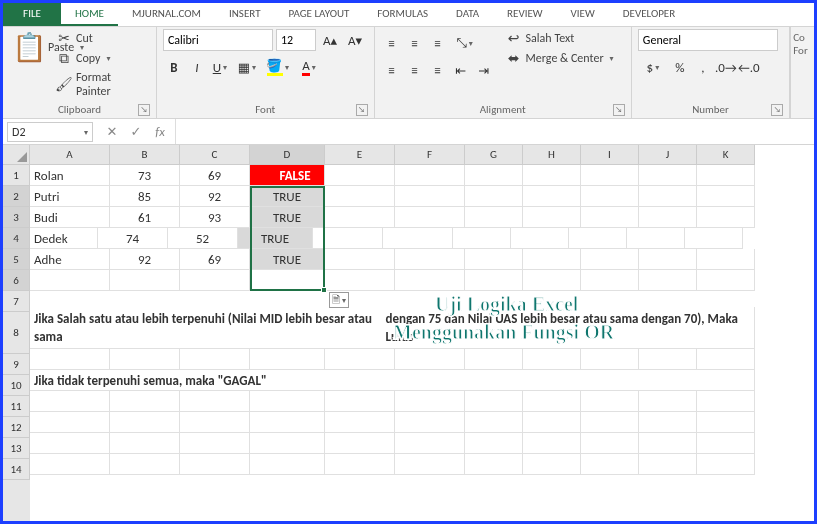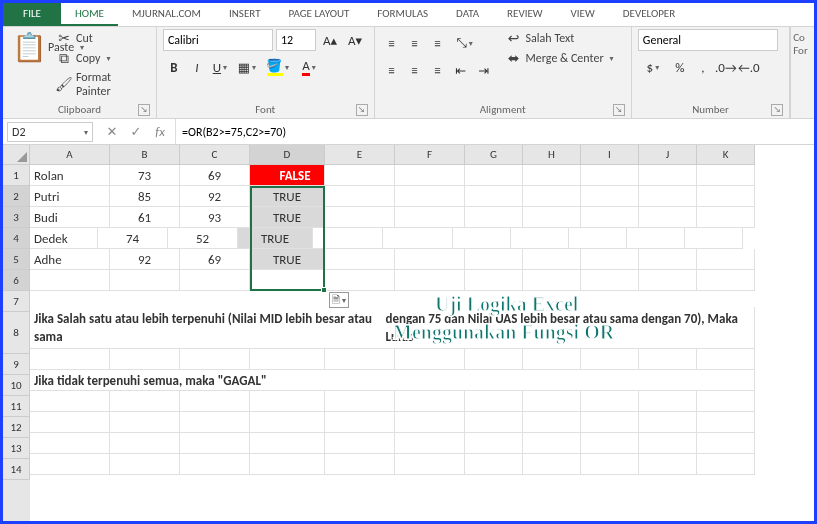--- a/index.html
+++ b/index.html
@@ -219,21 +219,20 @@
 <div class="formula-bar">
   <div class="name-box">
       <span>D2</span>
       <span class="dd">▾</span>
     </div>
   <div class="fb-btns">
     <div class="fb-btn"><span>✕</span></div>
     <div class="fb-btn"><span>✓</span></div>
     <div class="fb-btn"><i>fx</i></div>
   </div>
-  <input class="fb-input" value="=OR(B2&gt;=75,C2&gt;=70)" style="">
 </div>
 
 <div class="grid-wrap">
   <div class="rowhdrs">
     <div class="corner"></div>
     <div id="rowhdrs-inner">
         <div class="rowhdr">1</div>
         <div class="rowhdr sel">2</div>
         <div class="rowhdr sel">3</div>
         <div class="rowhdr sel">4</div>

